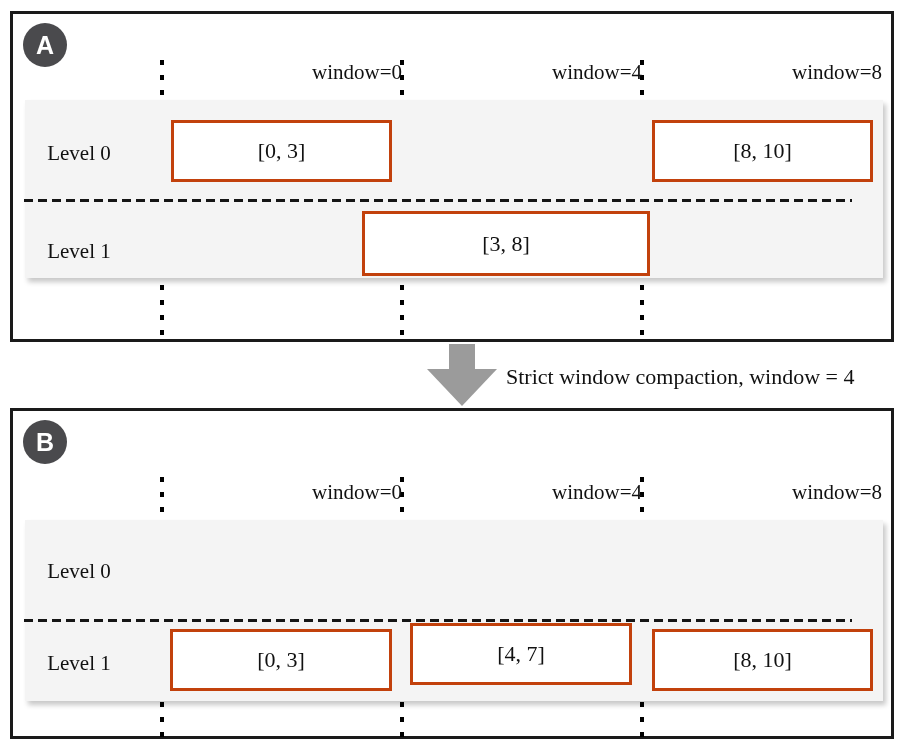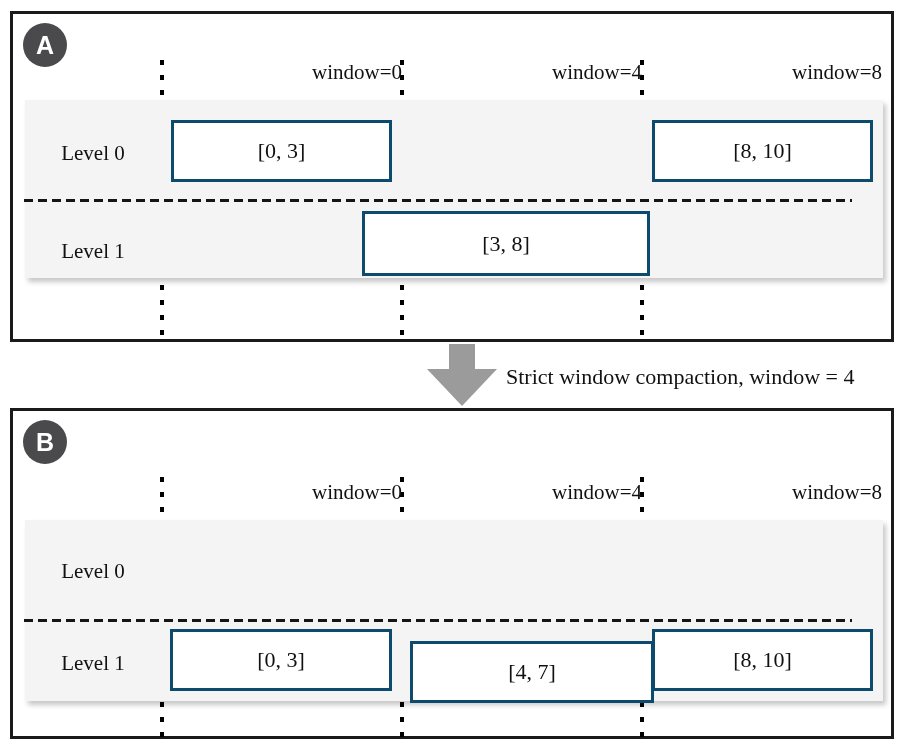--- a/index.html
+++ b/index.html
@@ -61,31 +61,31 @@
   }
   .band {
     position: absolute;
     left: 12px;
     width: 858px;
     background: #f4f4f4;
     box-shadow: 3px 4px 5px rgba(0,0,0,0.22);
   }
   .level-label {
     position: absolute;
-    left: 20px;
+    left: 6px;
     width: 120px;
     text-align: center;
     font-size: 21px;
     line-height: 28px;
   }
   .sst {
     position: absolute;
     box-sizing: border-box;
     background: #ffffff;
-    border: 3px solid #0c4a6e;
+    border: 3px solid #c2410c;
     display: flex;
     align-items: center;
     justify-content: center;
     font-size: 22px;
   }
   .arrow {
     position: absolute;
     left: 427px;
     top: 344px;
     width: 70px;
@@ -161,15 +161,15 @@
   <div class="win-label" style="left:389px; top:68px">window=4</div>
   <div class="win-label" style="left:629px; top:68px">window=8</div>
 
   <div class="band" style="top:109px; height:181px"></div>
 
   <div class="level-label" style="top:146px">Level 0</div>
   <div class="hdash" style="top:208px"></div>
   <div class="level-label" style="top:238px">Level 1</div>
 
   <div class="sst" style="left:157px; top:218px; width:222px; height:62px">[0, 3]</div>
-  <div class="sst" style="left:397px; top:230px; width:244px; height:62px">[4, 7]</div>
+  <div class="sst" style="left:397px; top:212px; width:222px; height:62px">[4, 7]</div>
   <div class="sst" style="left:639px; top:218px; width:221px; height:62px">[8, 10]</div>
 </div>
 
 </body></html>

